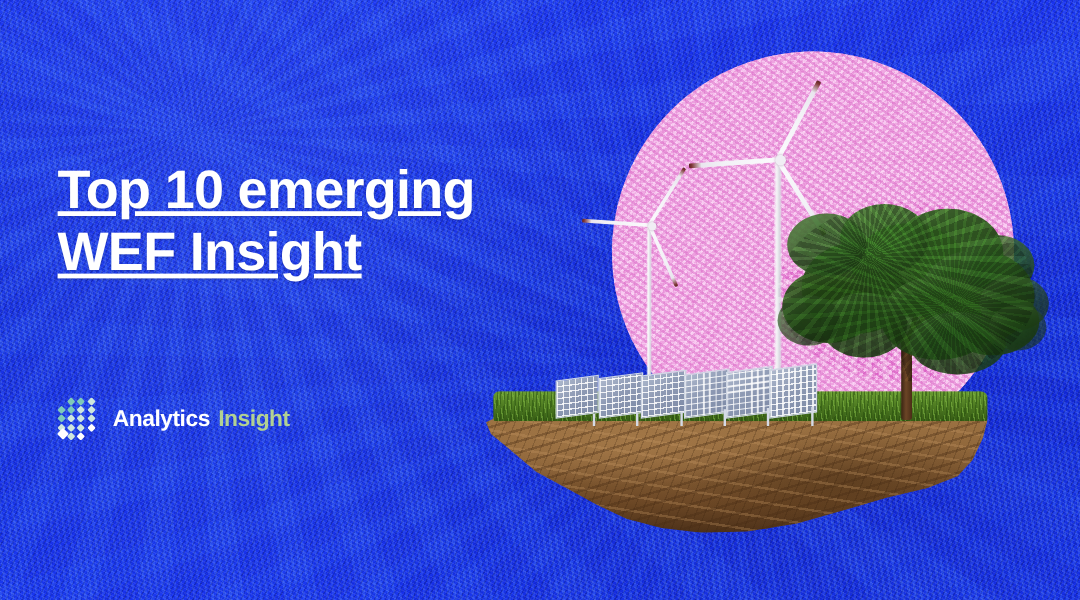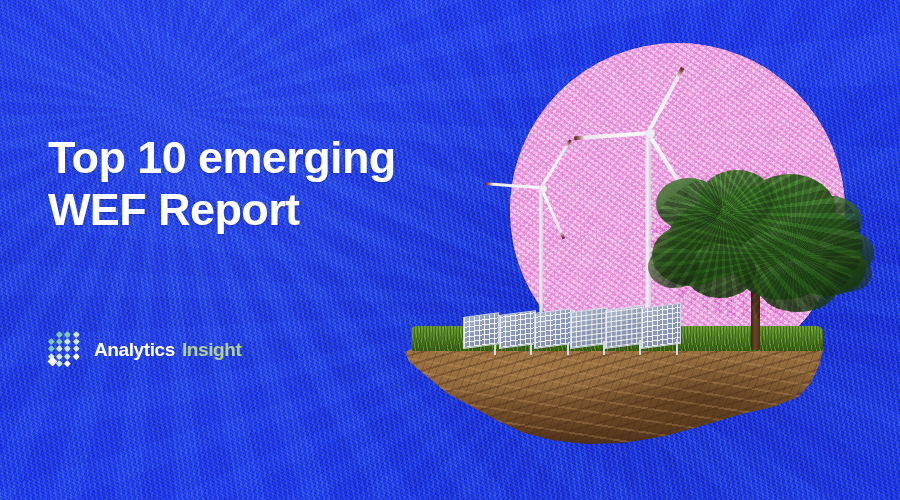--- a/index.html
+++ b/index.html
@@ -32,21 +32,21 @@
     mix-blend-mode:overlay;
   }
 
   
   .headline{
     position:absolute;left:48px;top:102px;width:420px;
     color:#ffffff;font-weight:800;font-size:45px;line-height:52px;
     letter-spacing:-0.6px;
     text-shadow:0 1px 2px rgba(0,0,0,.18);
   }
-  .headline .ln{display:block;white-space:nowrap;}
+  .headline .ln{display:block;white-space:nowrap;text-decoration:underline;}
 
   
   .logo{position:absolute;left:47px;top:331px;display:flex;align-items:center;gap:11px;}
   .logo-mark{position:relative;width:36px;height:36px;flex:0 0 36px;}
   .logo-wordmark{font-size:19px;font-weight:800;letter-spacing:-.4px;line-height:1;white-space:nowrap;}
   .w-analytics{color:#ffffff;}
   .w-insight{color:#b2d193;margin-left:7px;}
 
   
   .art{position:absolute;left:0;top:0;width:900px;height:500px;}
@@ -201,21 +201,21 @@
         <div class="canopy" style="left: 110px; top: 92px; width: 80px; height: 52px; background: rgb(36, 80, 26); opacity: 0.85; box-shadow: rgba(0, 0, 0, 0.28) -6px -8px 14px inset, rgba(150, 200, 120, 0.22) 5px 6px 12px inset;"></div>
         <div class="canopy" style="left: 176px; top: 86px; width: 48px; height: 38px; background: rgb(31, 68, 22); opacity: 0.6; box-shadow: rgba(0, 0, 0, 0.28) -6px -8px 14px inset, rgba(150, 200, 120, 0.22) 5px 6px 12px inset;"></div>
         <div class="canopy" style="left: 0px; top: 78px; width: 52px; height: 42px; background: rgb(39, 82, 27); opacity: 0.7; box-shadow: rgba(0, 0, 0, 0.28) -6px -8px 14px inset, rgba(150, 200, 120, 0.22) 5px 6px 12px inset;"></div>
         <div style="position: absolute; left: 0px; top: 0px; width: 215px; height: 150px; pointer-events: none; background-image: repeating-conic-gradient(from 18deg at 35% 30%, rgba(255, 255, 255, 0.1) 0deg, rgba(255, 255, 255, 0.1) 3deg, rgba(0, 0, 0, 0.14) 3deg, rgba(0, 0, 0, 0.14) 8deg), repeating-conic-gradient(from 55deg at 68% 58%, rgba(170, 220, 140, 0.12) 0deg, rgba(170, 220, 140, 0.12) 2deg, rgba(0, 0, 0, 0.12) 2deg, rgba(0, 0, 0, 0.12) 6deg); border-radius: 50%; mix-blend-mode: overlay;"></div>
       </div>
 
   </div>
 
   <h1 class="headline">
     <span class="ln">Top 10 emerging</span>
-    <span class="ln">WEF Report</span>
+    <span class="ln">WEF Insight</span>
   </h1>
 
   <div class="logo">
     <div class="logo-mark" id="logo-mark">
         <span style="position: absolute; width: 4.6px; height: 4.6px; background: rgb(127, 201, 184); left: 9.9px; top: 1px; transform: rotate(45deg); border-radius: 1px;"></span>
         <span style="position: absolute; width: 4.6px; height: 4.6px; background: rgb(127, 201, 184); left: 18.3px; top: 1px; transform: rotate(45deg); border-radius: 1px;"></span>
         <span style="position: absolute; width: 4.6px; height: 4.6px; background: rgb(207, 231, 221); left: 26.7px; top: 1px; transform: rotate(45deg); border-radius: 1px;"></span>
         <span style="position: absolute; width: 4.6px; height: 4.6px; background: rgb(127, 201, 184); left: 1.5px; top: 8.2px; transform: rotate(45deg); border-radius: 1px;"></span>
         <span style="position: absolute; width: 4.6px; height: 4.6px; background: rgb(127, 201, 184); left: 9.9px; top: 8.2px; transform: rotate(45deg); border-radius: 1px;"></span>
         <span style="position: absolute; width: 4.6px; height: 4.6px; background: rgb(207, 231, 221); left: 18.3px; top: 8.2px; transform: rotate(45deg); border-radius: 1px;"></span>

